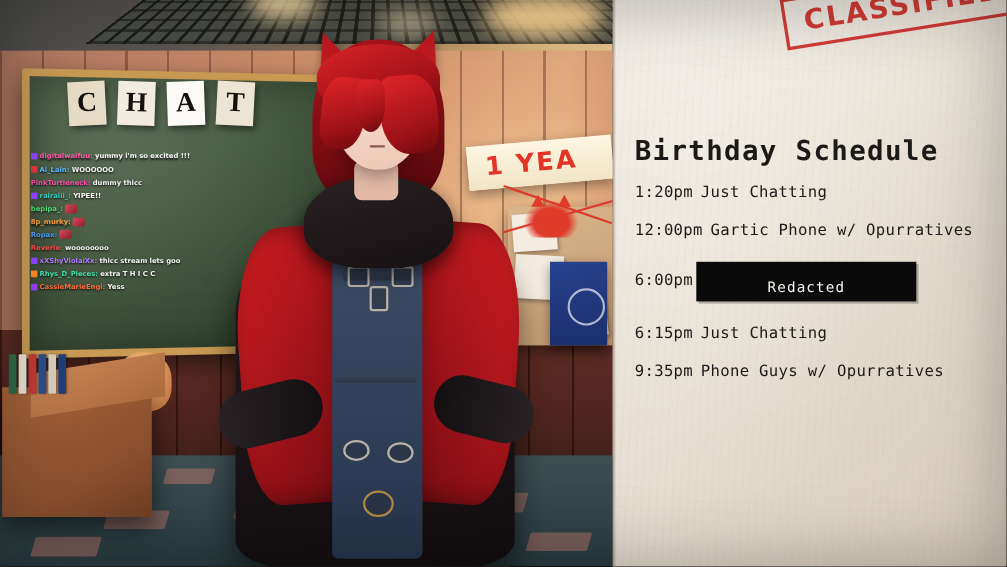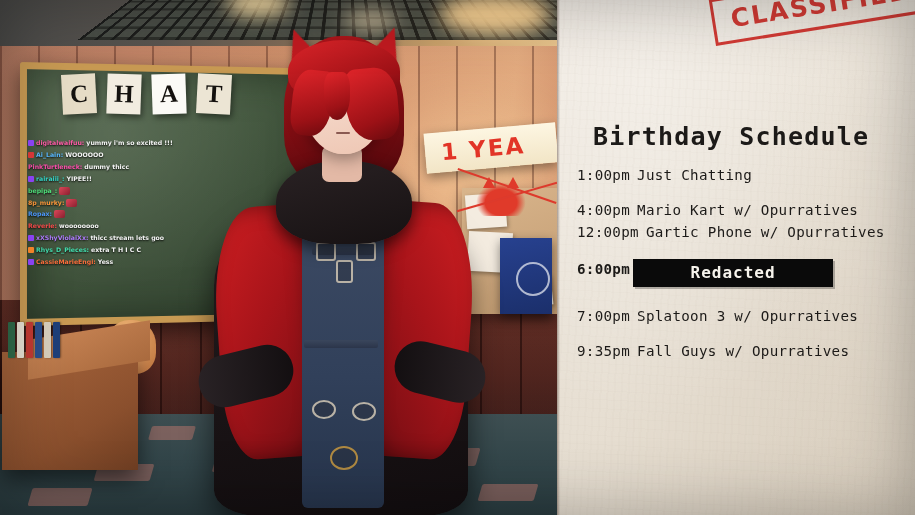--- a/index.html
+++ b/index.html
@@ -180,30 +180,30 @@
   .logo-main{font-family:"DejaVu Sans",sans-serif;font-weight:bold;font-size:47px;
     letter-spacing:3px;text-align:center;line-height:1;
     background:linear-gradient(180deg,#2c4a52 0%,#17343c 45%,#0d1c22 100%);
     -webkit-background-clip:text;background-clip:text;color:transparent;
     text-shadow:2px 2px 0 rgba(190,40,35,.30);}
   .logo-sub{font-family:"DejaVu Sans",sans-serif;font-size:23px;letter-spacing:8px;
     color:#25343a;text-align:center;margin-top:4px;}
 
   .sched{position:absolute;left:20px;top:122px;width:330px;z-index:10;
     font-family:"DejaVu Sans Mono","Liberation Mono",monospace;color:#1c1a18;}
-  .s-title{font-size:25px;font-weight:bold;letter-spacing:1.2px;margin-left:16px;}
+  .s-title{font-size:25px;font-weight:bold;letter-spacing:1.2px;}
   .s-date-row{display:flex;align-items:baseline;gap:8px;margin-top:3px;}
   .s-date{font-size:18.5px;letter-spacing:.6px;}
   .s-tz{font-size:9.5px;font-style:italic;font-weight:bold;letter-spacing:.4px;}
   .s-group{margin-top:14px;}
   .s-row{font-size:14.2px;letter-spacing:.3px;line-height:1.5;white-space:nowrap;}
   .s-row .t{margin-right:7px;}
-  .redact-row{display:flex;align-items:flex-start;margin-top:16px;margin-bottom:19px;font-weight:bold;}
-  .redact-bar{background:#0a0a0a;color:#f6f3ec;padding:4px 0 5px;width:200px;
-    text-align:center;font-size:16px;letter-spacing:1px;margin-left:3px;
+  .redact-row{display:flex;align-items:center;margin-top:16px;margin-bottom:19px;}
+  .redact-bar{background:#0a0a0a;color:#f6f3ec;padding:16px 0 5px;width:200px;
+    text-align:center;font-size:13px;letter-spacing:1px;margin-left:3px;
     box-shadow:2px 2px 0 rgba(0,0,0,.25);}
 
   .vig{position:absolute;inset:0;pointer-events:none;z-index:20;
     box-shadow:inset 0 0 70px rgba(0,0,0,.30);}
 </style>
 </head>
 <body>
 
 <div class="stage">
 
@@ -316,35 +316,34 @@
   <div class="panel">
     <div class="panel-edge"></div>
 
     <div class="stamp">CLASSIFIED</div>
 
 
     <div class="sched">
       <div class="s-title">Birthday Schedule</div>
       <div id="sched-groups">
           <div class="s-group">
-            <div class="s-row"><span class="t">1:00pm</span><span>Just Chatting</span></div>
+            <div class="s-row"><span class="t">1:20pm</span><span>Just Chatting</span></div>
           </div>
           <div class="s-group">
-            <div class="s-row"><span class="t">4:00pm</span><span>Mario Kart w/ Opurratives</span></div>
             <div class="s-row"><span class="t">12:00pm</span><span>Gartic Phone w/ Opurratives</span></div>
           </div>
           <div class="redact-row">
             <span class="s-row">6:00pm</span>
             <div class="redact-bar">Redacted</div>
           </div>
           <div class="s-group">
-            <div class="s-row"><span class="t">7:00pm</span><span>Splatoon 3 w/ Opurratives</span></div>
+            <div class="s-row"><span class="t">6:15pm</span><span>Just Chatting</span></div>
           </div>
           <div class="s-group">
-            <div class="s-row"><span class="t">9:35pm</span><span>Fall Guys w/ Opurratives</span></div>
+            <div class="s-row"><span class="t">9:35pm</span><span>Phone Guys w/ Opurratives</span></div>
           </div>
         </div>
     </div>
 
   </div>
 
   <div class="vig"></div>
 </div>
 
 </body></html>

